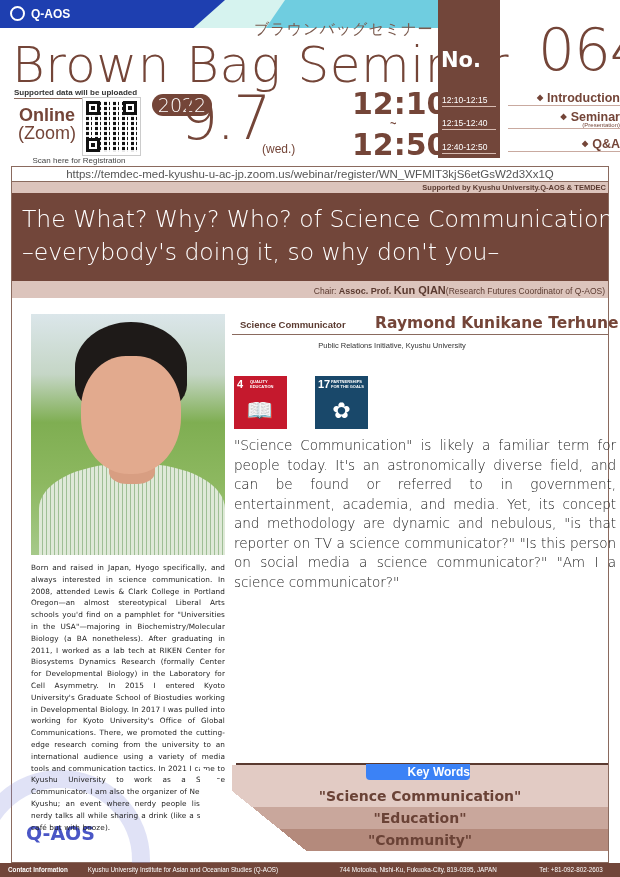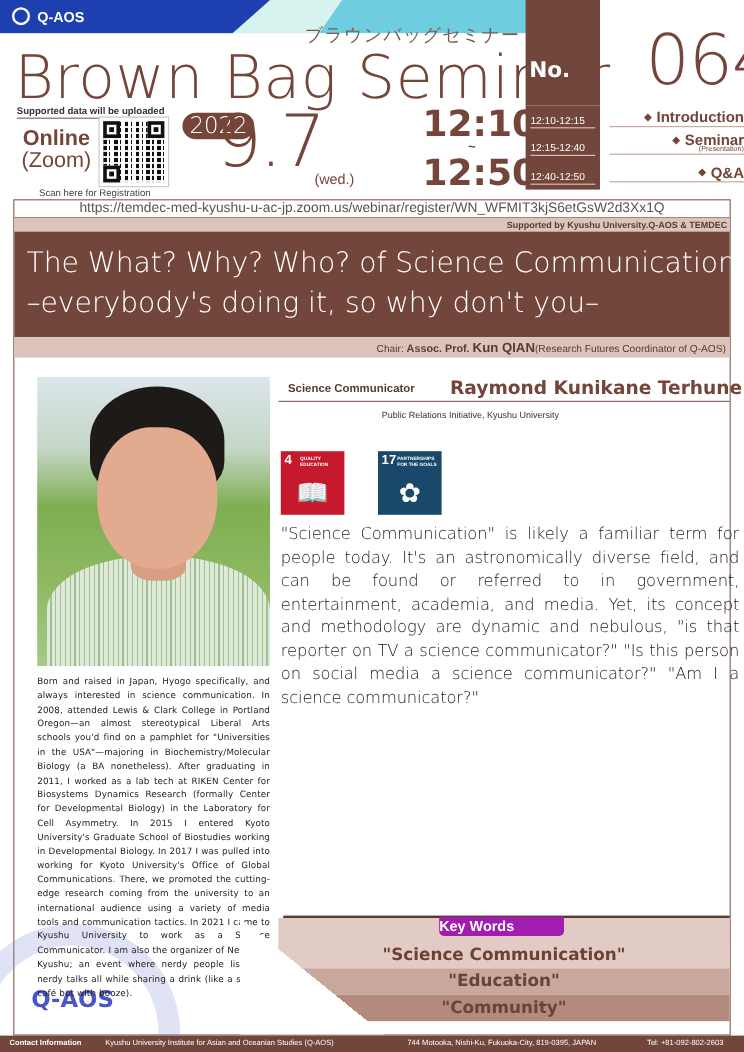--- a/index.html
+++ b/index.html
@@ -7,21 +7,21 @@
   .abs { position:absolute; }
   
   .top-band { left:0; top:0; width:225px; height:28px; background:#1e3fb0; clip-path:polygon(0 0,100% 0,86% 100%,0 100%); }
   .top-band2 { left:165px; top:0; width:120px; height:28px; background:#d6f3ef; clip-path:polygon(16% 0,100% 0,84% 100%,0 100%); }
   .top-band4 { left:260px; top:0; width:180px; height:28px; background:#6fcde0; clip-path:polygon(12% 0,100% 0,100% 100%,0 100%); }
   .logo { left:10px; top:6px; display:flex; align-items:center; gap:6px; color:#fff; font-weight:bold; font-size:12px; }
   .logo-circle { width:15px; height:15px; border-radius:50%; border:2px solid #fff; display:inline-block; }
   .jp-title { left:254px; top:20px; font-size:15px; color:#7a5a4e; letter-spacing:1px; font-family:"DejaVu Sans", sans-serif; }
   .main-title { left:12px; top:36px; font-size:50px; color:#744538; letter-spacing:0.5px; font-family:"DejaVu Sans", sans-serif; font-weight:200; }
   .no-box { left:438px; top:0; width:62px; height:88px; background:#72463a; }
-  .no-label { left:441px; top:48px; font-size:18px; color:#fff; font-weight:bold; font-family:"DejaVu Sans", sans-serif; }
+  .no-label { left:441px; top:48px; font-size:21px; color:#fff; font-weight:bold; font-family:"DejaVu Sans", sans-serif; }
   .no-num { left:506px; top:16px; font-size:58px; color:#744538; font-family:"DejaVu Sans", sans-serif; font-weight:200; letter-spacing:-1px;margin-left:32px; }
 
   .recorded { left:14px; top:88px; font-size:8px; font-weight:bold; color:#333; width:126px; border-bottom:1px solid #8a6a5e; padding-bottom:1px; }
   .online { left:18px; top:106px; font-size:18px; color:#744538; font-weight:bold; line-height:18px; text-align:center; }
   .online .zoom { font-weight:normal; }
   .qr { left:83px; top:98px; width:57px; height:57px; background:
         repeating-linear-gradient(90deg,#111 0 3px,#fff 3px 5px,#111 5px 6px,#fff 6px 9px),
         #fff; border:3px solid #fff; outline:1px solid #ccc; }
   .qr-inner { position:absolute; inset:0; background:
         repeating-linear-gradient(0deg,rgba(255,255,255,.9) 0 2px,transparent 2px 5px); }
@@ -77,21 +77,21 @@
   .sdg4 { left:234px; background:#c5192d; }
   .sdg17 { left:296px; background:#19486a;margin-left:19px; }
 
   .abstract { left:234px; top:436px; width:382px; font-size:13.6px; line-height:19.5px; color:#222; text-align:justify; font-family:"DejaVu Sans", sans-serif; font-weight:200; letter-spacing:-0.1px; }
   .kw-line { left:236px; top:763px; width:372px; height:2px; background:#5a3a30; }
   .kw-row { left:232px; width:376px; text-align:center; font-size:14px; font-weight:bold; color:#6a4236; font-family:"DejaVu Sans", sans-serif; }
   .kw-bg1 { background:#e2cbc4; }
   .kw-bg2 { background:#c9a79c; }
   .kw-bg3 { background:#b48a7c; }
   .kw-tri { left:200px; top:765px; width:120px; height:97px; background:linear-gradient(to bottom left,transparent 50%,#fff 50%); }
-  .kw-header { left:366px; top:764px; width:104px; height:16px; background:#a21caf; color:#fff; font-size:12px; font-weight:bold; text-align:left; line-height:16px; border-radius:0 0 4px 4px; }
+  .kw-header { left:366px; top:764px; width:104px; height:16px; background:#3b82f6; color:#fff; font-size:12px; font-weight:bold; text-align:right; line-height:16px; border-radius:0 0 4px 4px; }
 
   .footer { left:0; top:863px; width:620px; height:14px; background:#72463a; color:#fff; font-size:6.3px; line-height:14px; white-space:nowrap; }
   .footer span { display:inline-block; }
 </style>
 </head>
 <body>
 
 <div class="abs top-band4"></div>
 <div class="abs top-band2"></div>
 <div class="abs top-band"></div>

